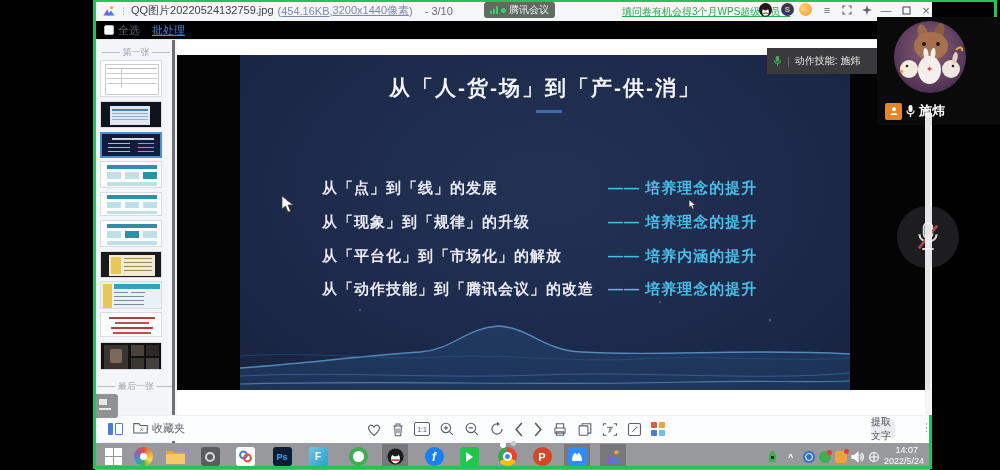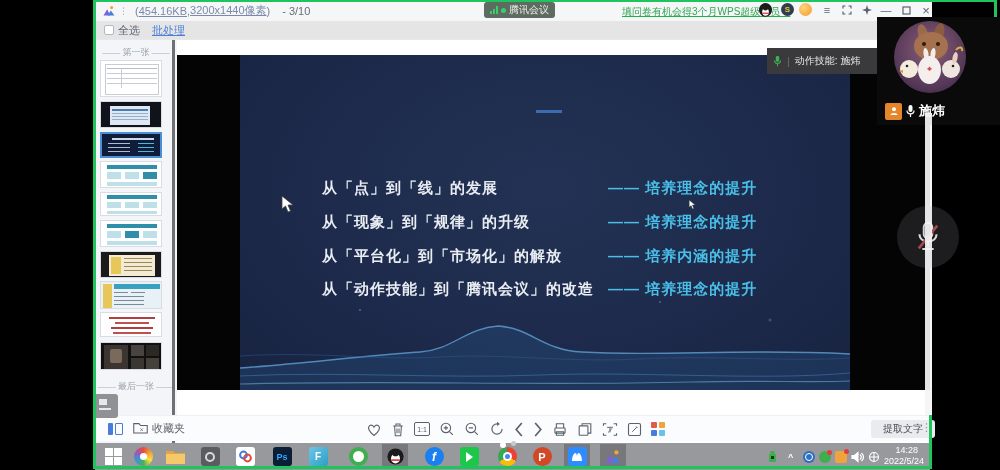--- a/index.html
+++ b/index.html
@@ -12,39 +12,39 @@
   .gb { position:absolute; background:#1fc45f; z-index:40; }
 
   
   .viewer { position:absolute; left:95px; top:0; width:837px; height:443px; background:#fff; z-index:5; }
   .titlebar { position:absolute; left:0; top:0; width:100%; height:21px; background:#f5f6f8;
     display:flex; align-items:center; padding-left:8px; font-size:11px; color:#3c414b; }
   .titlebar .dots { color:#9aa0aa; font-size:9px; margin:0 3px 0 4px; }
   .meta { color:#7b8498; }
   .meta-link { color:#7b8aab; text-decoration:underline; cursor:pointer; }
   .page-ind { color:#666c78; margin-left:12px; }
-  .row2 { position:absolute; left:0; top:21px; width:100%; height:19px; background:#e5e5e5;
+  .row2 { position:absolute; left:0; top:21px; width:100%; height:19px; background:#000000;
     border-bottom:1px solid #e6e8ec; display:flex; align-items:center; padding-left:9px;
     font-size:11px; color:#5a6170; }
   .cbx { width:10px; height:10px; border:1px solid #b3b9c4; background:#fff; border-radius:2px; margin-right:4px; }
   .batch-link { color:#4f7fd9; text-decoration:underline; margin-left:12px; cursor:pointer; }
 
   .mt-badge { position:absolute; left:389px; top:2px; height:16px; background:#5d6b60; border-radius:3px;
     display:flex; align-items:center; padding:0 6px; gap:3px; font-size:10px; color:#e9ece9; z-index:6; }
   .sigbars { display:flex; align-items:flex-end; gap:1px; height:8px; }
   .sigbars i { width:2px; background:#35d06a; display:block; }
   .gdot { width:5px; height:5px; border-radius:50%; background:#35d06a; }
   .wps-link { position:absolute; left:527px; top:5px; font-size:10px; color:#2fa84e;
     text-decoration:underline; cursor:pointer; }
   .tb-ico { position:absolute; top:3px; width:13px; height:13px; border-radius:50%; }
   .winctl { position:absolute; top:2px; width:16px; height:16px; display:flex; align-items:center;
     justify-content:center; color:#5d636d; font-size:11px; cursor:pointer; }
 
   
-  .sidebar { position:absolute; left:0; top:40px; width:82px; height:403px; background:#f3f5f8;font-family:Liberation Serif, serif; }
+  .sidebar { position:absolute; left:0; top:40px; width:82px; height:403px; background:#f3f5f8; }
   .side-label { width:100%; text-align:center; font-size:9px; color:#9aa0ab; position:absolute; }
   .thumb { position:absolute; left:5px; width:62px; background:#fff; border:1px solid #d9dde3; overflow:hidden; }
   .thumb.sel { border:2px solid #4a90d9; background:#eaf3fd; }
   .scrollline { position:absolute; left:77px; top:40px; width:3px; height:403px; background:#6e7074; }
   .mini-grey { position:absolute; left:0px; top:354px; width:23px; height:24px; background:#8f9195;
     border-radius:0 3px 3px 0; z-index:8; }
   .mini-grey i { position:absolute; background:#e8e8e8; display:block; }
 
   
   .content { position:absolute; left:82px; top:40px; width:755px; height:375px; background:#fff; }
@@ -62,21 +62,21 @@
   .vtoolbar { position:absolute; left:0; top:415px; width:100%; height:26px; background:#fbfcfd;
     border-top:1px solid #eef0f3; }
   .vt-left { position:absolute; left:13px; top:5px; display:flex; align-items:center; gap:10px;
     font-size:11px; color:#5a6068; }
   .vt-icons { position:absolute; left:271px; top:5px; display:flex; gap:9px; align-items:center; }
   .vt-icons svg { display:block; cursor:pointer; }
   .ratio-ic { width:16px; height:14px; border:1.3px solid #5b616b; border-radius:2px; font-size:7px;
     color:#5b616b; display:flex; align-items:center; justify-content:center; cursor:pointer; }
   .grid-ic { width:14px; height:14px; display:grid; grid-template-columns:6px 6px; gap:2px; cursor:pointer; }
   .grid-ic i { width:6px; height:6px; border-radius:1px; display:block; }
-  .extract-btn { position:absolute; left:776px; top:4px; width:64px; height:18px; background:#e9ebee;
+  .extract-btn { position:absolute; left:776px; top:4px; width:24px; height:18px; background:#e9ebee;
     border-radius:3px; font-size:10px; color:#4a4f58; display:flex; align-items:center;
     justify-content:center; cursor:pointer; }
   .more-dots { position:absolute; left:826px; top:5px; color:#8a8f98; font-size:11px; cursor:pointer; }
 
   
   .taskbar { position:absolute; left:95px; top:443px; width:835px; height:27px; background:#98999d; z-index:6; }
   .tile { position:absolute; top:1px; width:26px; height:25px; display:flex; align-items:center;
     justify-content:center; cursor:pointer; }
   .tile.active { background:rgba(60,60,64,.35); }
   .appico { width:19px; height:19px; border-radius:3px; position:relative; display:flex;
@@ -109,20 +109,21 @@
 
   <div class="viewer">
 
     <div class="titlebar">
       <svg width="12" height="12" viewBox="0 0 12 12">
         <circle cx="8.6" cy="2.6" r="1.6" fill="#f0a43c"></circle>
         <path d="M0.5 10.5 L4.2 4.2 L7 10.5 Z" fill="#7a63d8"></path>
         <path d="M4.6 10.5 L7.8 5.6 L11.5 10.5 Z" fill="#4a7de0"></path>
       </svg>
       <span class="dots">⋮</span>
+      <span>QQ图片20220524132759.jpg</span>
       <span class="meta" style="margin-left:4px;">(</span>
         <span class="meta-link">454.16KB</span>
         <span class="meta"> , </span>
         <span class="meta-link">3200x1440像素</span>
         <span class="meta">)</span>
       <span class="page-ind">- 3/10</span>
     </div>
 
     <div class="mt-badge">
       <span class="sigbars">
@@ -271,20 +272,21 @@
       <div class="mini-grey">
         <i style="left:4px;top:5px;width:8px;height:6px;"></i>
         <i style="left:4px;top:14px;width:12px;height:2px;"></i>
       </div>
     </div>
     <div class="scrollline"></div>
 
     <div class="content">
       <div class="img-black">
         <div class="slide">
+          <div class="slide-title">从「人-货-场」到「产-供-消」</div>
           <div class="slide-underline"></div>
 
           <div class="srow" style="top:124px;">
             <span class="l">从「点」到「线」的发展</span>
             <span class="r">—— 培养理念的提升</span>
           </div>
           <div class="srow" style="top:158px;">
             <span class="l">从「现象」到「规律」的升级</span>
             <span class="r">—— 培养理念的提升</span>
           </div>
@@ -512,21 +514,21 @@
           <path d="M9 3.5 C10.5 5 10.5 7 9 8.5 M10.5 2 C13 4.5 13 7.5 10.5 10"></path>
         </svg>
       </div>
     <div class="tray" style="left:773px;">
         <svg width="12" height="12" viewBox="0 0 12 12" fill="none" stroke="#fff" stroke-width="1.1">
           <circle cx="6" cy="6" r="4.5"></circle>
           <path d="M6 1 V11 M1 6 H11"></path>
         </svg>
       </div>
     <div class="clock">
-      <div>14:28</div>
+      <div>14:07</div>
       <div>2022/5/24</div>
     </div>
   </div>
 
   <div class="speakbar">
     <svg width="9" height="12" viewBox="0 0 10 14">
         <rect x="3" y="1" width="4" height="7" rx="2" fill="#3fae54"></rect>
         <path d="M1.5 6.5 C1.5 11 8.5 11 8.5 6.5 M5 10.5 V13" stroke="#3fae54" stroke-width="1.2" fill="none"></path>
       </svg>
     <span class="div">|</span>

